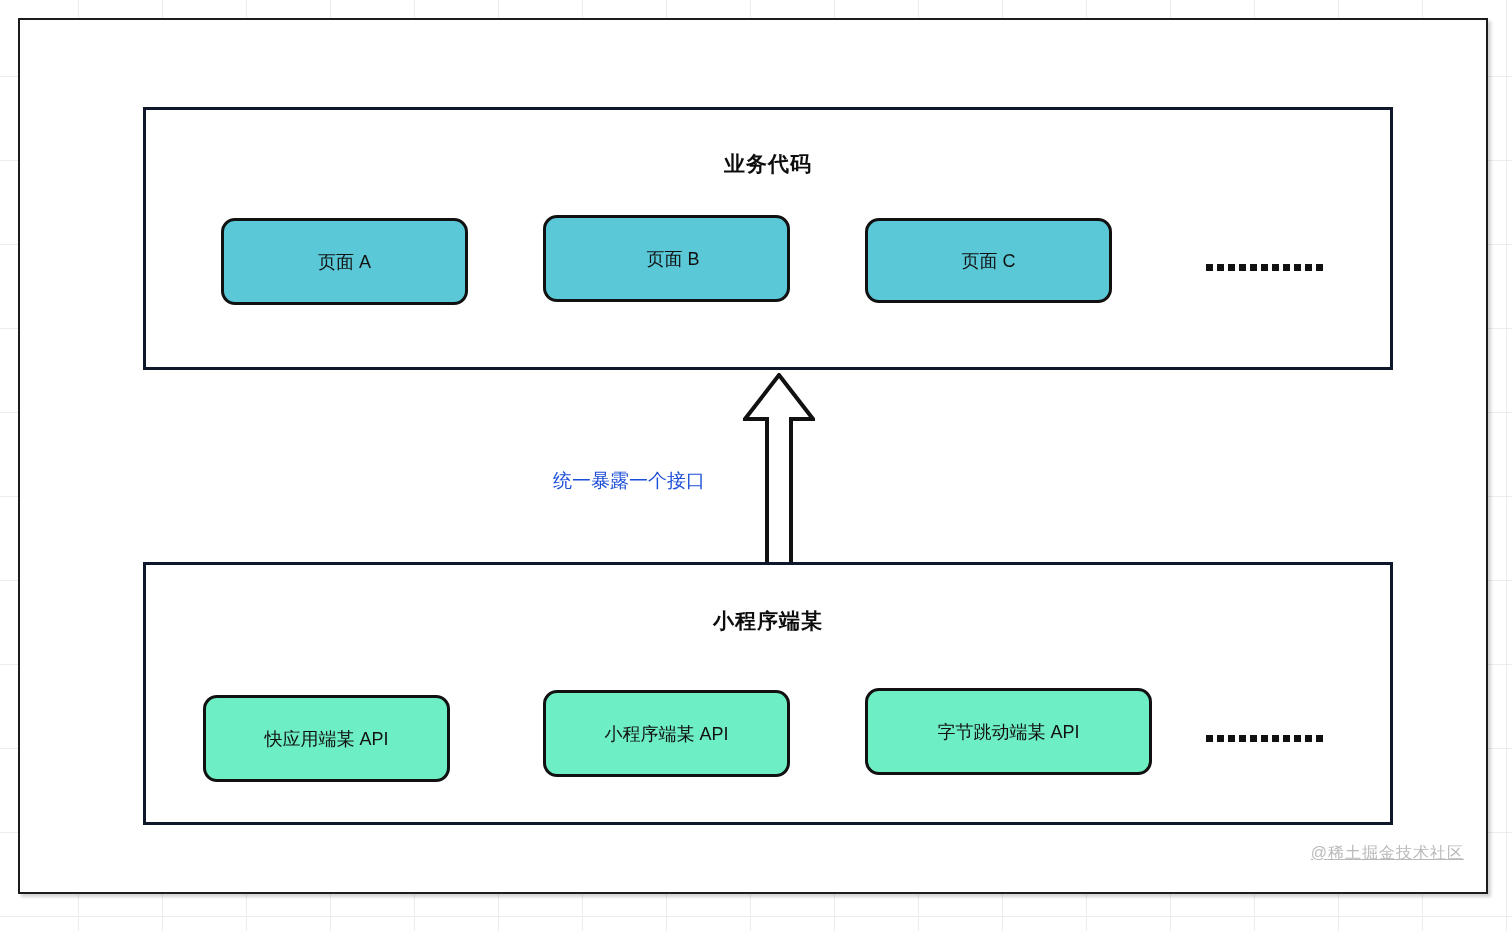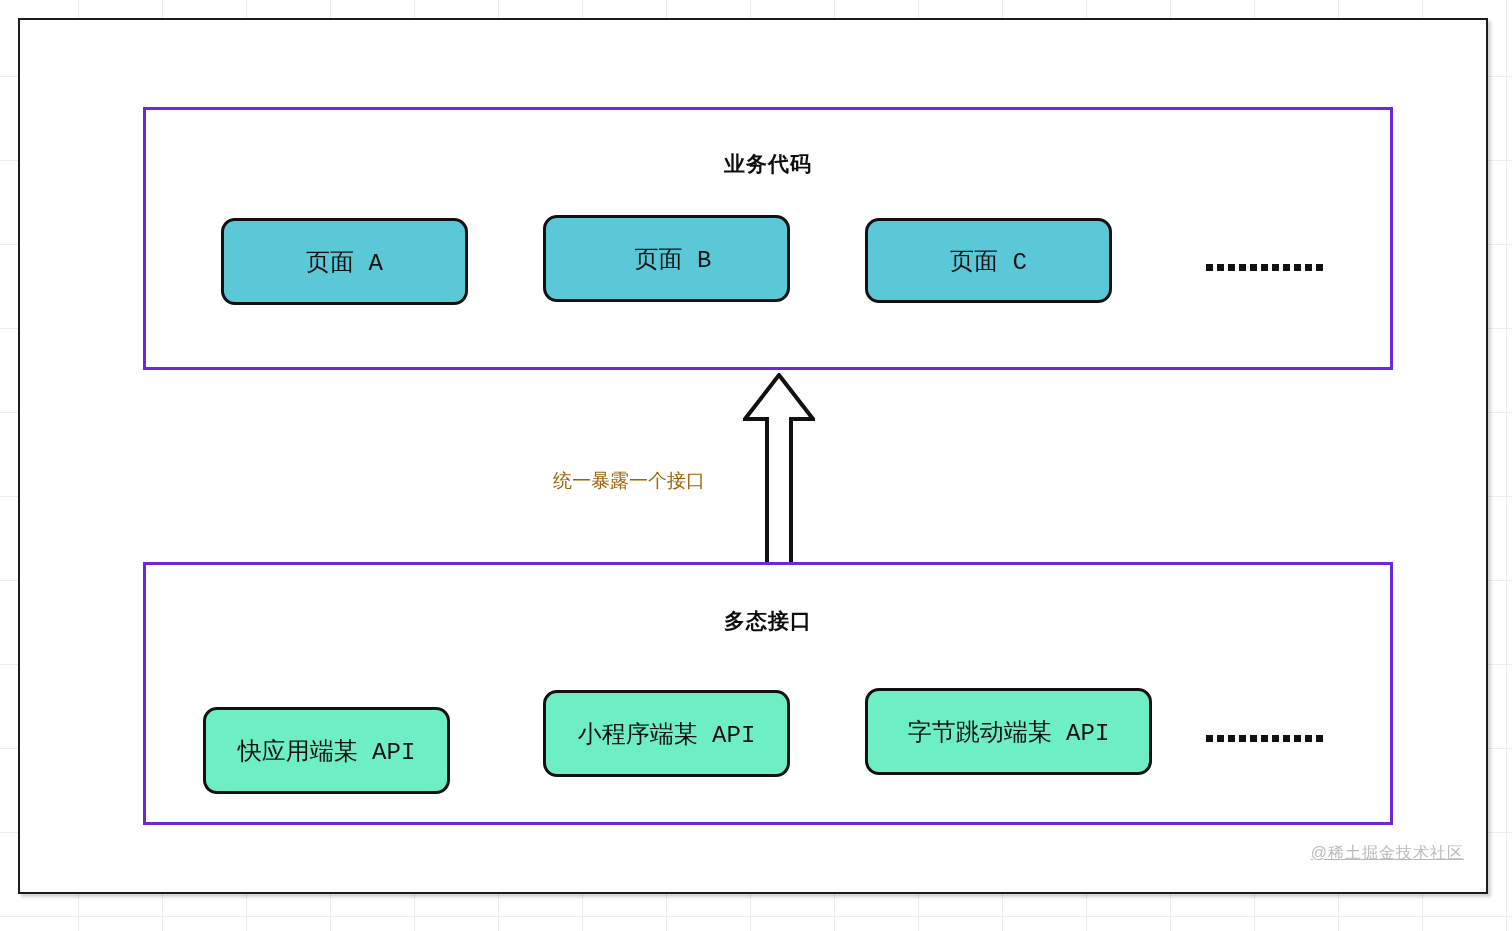--- a/index.html
+++ b/index.html
@@ -36,24 +36,23 @@
     height: 876px;
     background: #ffffff;
     border: 2px solid #1c1c1c;
     box-sizing: border-box;
     box-shadow: 3px 3px 3px rgba(0,0,0,0.18);
   }
 
   
   .section {
     position: absolute;
-    border: 3px solid #6d28d9;
+    border: 3px solid #0f172a;
     background: #ffffff;
     box-sizing: border-box;
-    font-family: Liberation Mono, monospace;
   }
   #section-business {
     left: 123px;
     top: 87px;
     width: 1250px;
     height: 263px;
   }
   #section-polymorphic {
     left: 123px;
     top: 542px;
@@ -76,35 +75,35 @@
 
   
   .node {
     position: absolute;
     border: 3px solid #111111;
     border-radius: 14px;
     box-sizing: border-box;
     display: flex;
     align-items: center;
     justify-content: center;
-    font-size: 24px;
+    font-size: 18px;
     color: #111111;
     text-align: center;
     white-space: nowrap;
   }
   .node.teal  { background: #5bc8d8; }
   .node.green { background: #6eeec4; }
 
   
   #node-page-a { left: 75px;  top: 108px; width: 247px; height: 87px; }
   #node-page-b { left: 397px; top: 105px; width: 247px; height: 87px; padding-left: 13px; }
   #node-page-c { left: 719px; top: 108px; width: 247px; height: 85px; }
 
   
-  #node-api-quick  { left: 57px;  top: 142px; width: 247px; height: 87px; }
+  #node-api-quick  { left: 57px;  top: 130px; width: 247px; height: 87px; }
   #node-api-mini   { left: 397px; top: 125px; width: 247px; height: 87px; }
   #node-api-byte   { left: 719px; top: 123px; width: 287px; height: 87px; }
 
   
   .dots {
     position: absolute;
     display: flex;
     gap: 4px;
     align-items: center;
   }
@@ -125,21 +124,21 @@
     width: 72px;
     height: 205px;
   }
 
   
   #arrow-label {
     position: absolute;
     left: 533px;
     top: 448px;
     font-size: 19px;
-    color: #a16207;
+    color: #1d4ed8;
     white-space: nowrap;
     text-align: center;
   }
 
   
   #watermark {
     position: absolute;
     right: 22px;
     bottom: 28px;
     font-size: 16px;
@@ -179,21 +178,21 @@
       </div>
     </div>
 
     <svg id="arrow-up" viewBox="0 0 72 205" preserveAspectRatio="none">
       <polygon points="36,2 70,46 48,46 48,203 24,203 24,46 2,46" fill="#ffffff" stroke="#111111" stroke-width="4" stroke-linejoin="miter"></polygon>
     </svg>
 
     <div id="arrow-label">统一暴露一个接口</div>
 
     <div class="section" id="section-polymorphic">
-      <div class="section-title">多态接口</div>
+      <div class="section-title">小程序端某</div>
 
       <div class="node green" id="node-api-quick">快应用端某 API</div>
 
       <div class="node green" id="node-api-mini">小程序端某 API</div>
 
       <div class="node green" id="node-api-byte">字节跳动端某 API</div>
 
       <div class="dots" id="dots-bottom">
         <i></i>
           <i></i>

